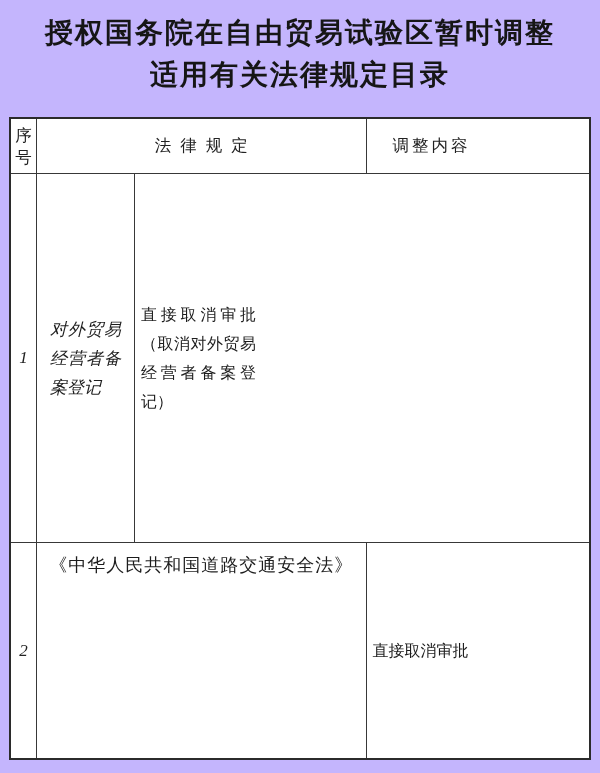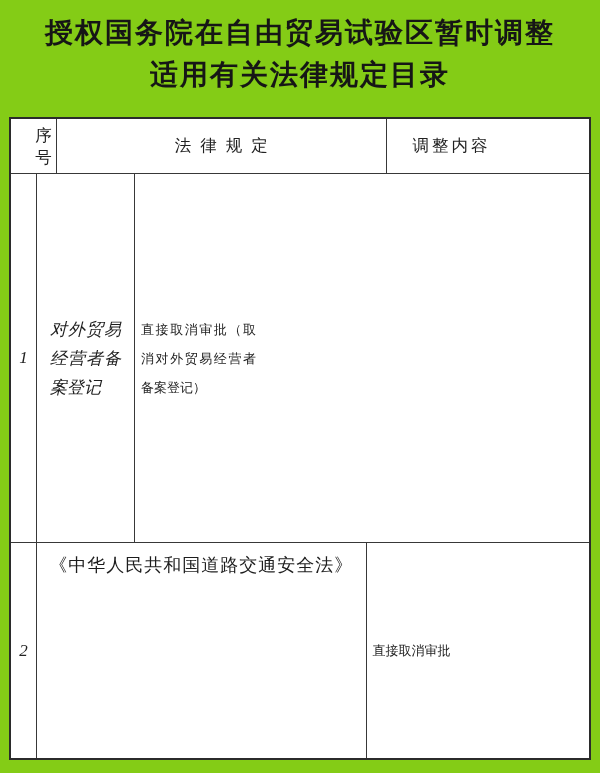--- a/index.html
+++ b/index.html
@@ -7,21 +7,21 @@
   body {
     width: 600px;
     height: 773px;
     font-family: "Liberation Serif", serif;
     color: #1c1c1c;
     overflow: hidden;
   }
   .page {
     width: 600px;
     height: 773px;
-    background: #84cc16;
+    background: #c4b5fd;
     position: relative;
   }
   
   .doc-title {
     padding-top: 12px;
     text-align: center;
     font-size: 28px;
     font-weight: bold;
     line-height: 42px;
     letter-spacing: 2px;
@@ -39,21 +39,21 @@
   .td {
     border-right: 1.5px solid #383838;
     overflow: hidden;
   }
   .td:last-child { border-right: none; }
   .col-seq    { flex: 0 0 26px;  width: 26px; }
   .col-name   { flex: 0 0 98px;  width: 98px; }
   .col-legal  { flex: 0 0 329.5px; width: 329.5px; }
   .col-adjust { flex: 0 0 127px; width: 127px; }
 
-  .tr-header { height: 54px; margin-left: 20px; }
+  .tr-header { height: 54px; }
   .tr-row1   { height: 369px; }
   .tr-row2   { height: 216px; }
 
   
   .th {
     display: flex;
     align-items: center;
     justify-content: center;
     font-family: "Liberation Sans", sans-serif;
     font-size: 16.5px;
@@ -108,21 +108,21 @@
   }
   .law-lead {
     font-weight: bold;
     margin-right: 0.95em;
     color: #141414;
   }
   .adjust-cell { display: flex; align-items: center; }
   .adjust-inner {
     width: 100%;
     padding: 0 6px;
-    font-size: 13px;
+    font-size: 16px;
     line-height: 29px;
     text-align: justify;
     text-justify: inter-character;
     color: #1d1d1d;
   }
 </style>
 </head>
 <body>
 
 <div class="page">

